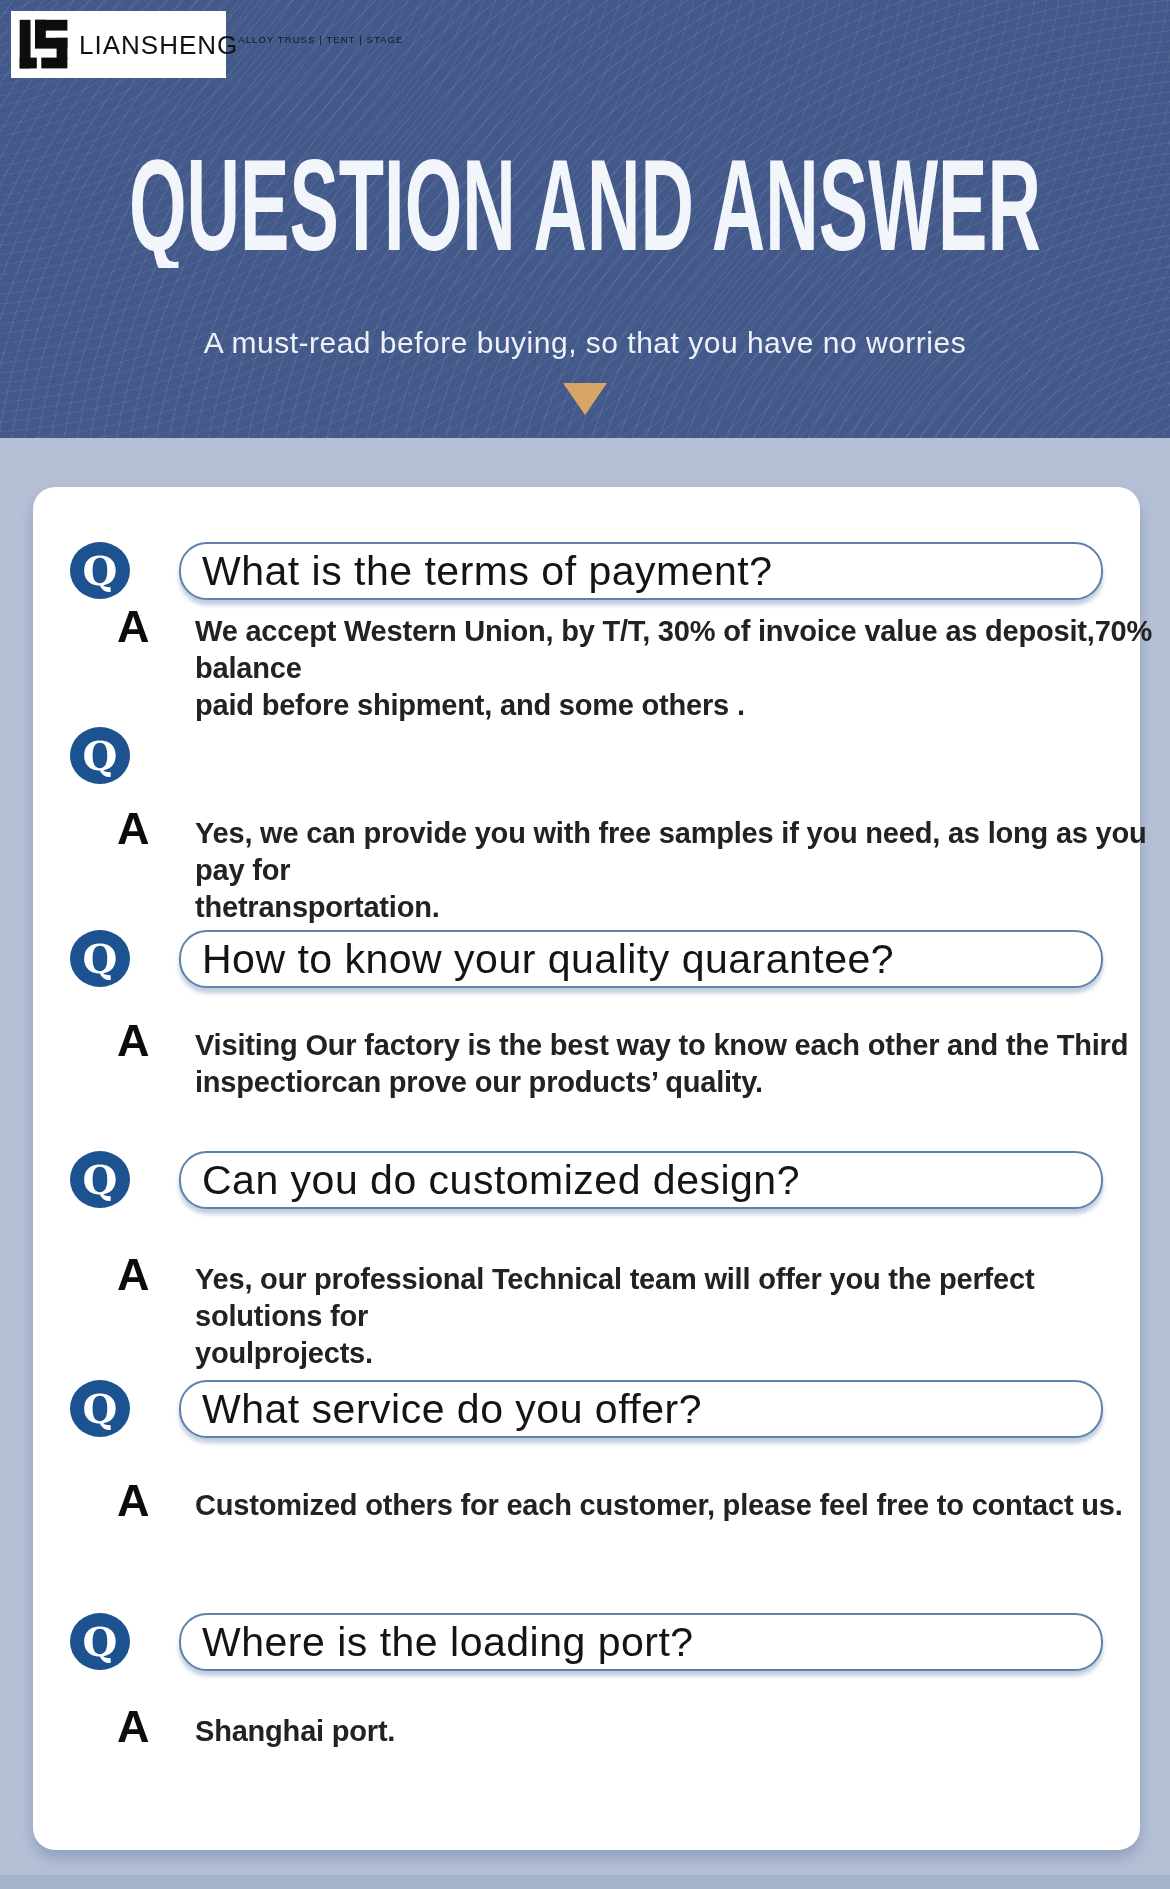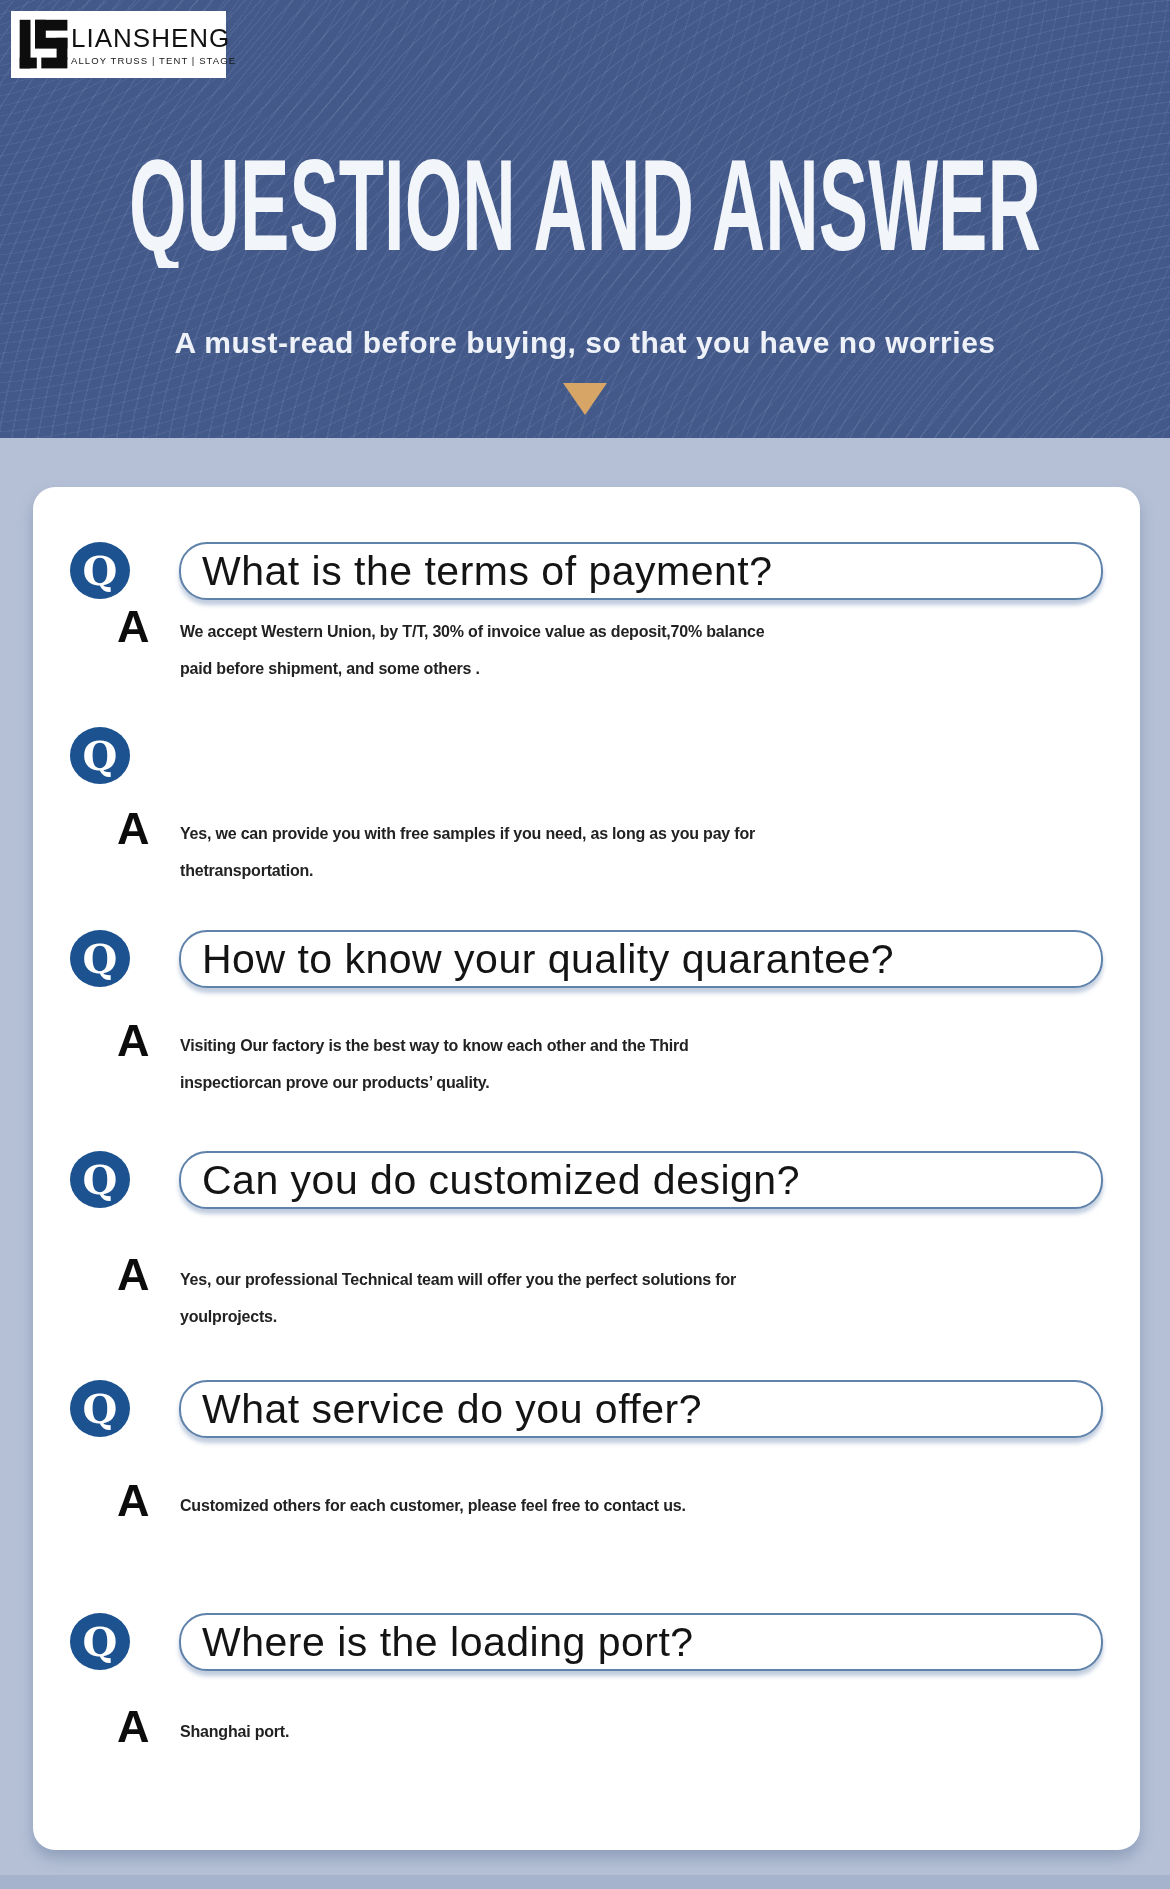--- a/index.html
+++ b/index.html
@@ -33,36 +33,36 @@
 
   
   .logo {
     position: absolute; left: 11px; top: 11px;
     width: 215px; height: 67px;
     background: #ffffff;
     display: flex; align-items: center;
     padding: 0; box-sizing: border-box;
   }
   .logo-mark { width: 54px; height: 54px; margin-left: 6px; flex: 0 0 auto; }
-  .logo-texts { display: flex; flex-direction: column; }
+  .logo-texts { margin-left: 8px; display: flex; }
   .logo-name {
     font-size: 26px; color: #111; letter-spacing: 1px;
     font-weight: normal; line-height: 28px; white-space: nowrap;
   }
   .logo-tagline {
     font-size: 9.5px; font-weight: normal; color: #171717;
     letter-spacing: 1.1px; margin-top: 3px; white-space: nowrap;
   }
 
   
   .title-svg { position: absolute; left: 129px; top: 150px; }
   .subtitle {
     position: absolute; left: 0; top: 326px; width: 1170px;
     text-align: center;
-    font-size: 30px; font-weight: bold; letter-spacing: .5px;
+    font-size: 30px; font-weight: normal; letter-spacing: .5px;
     color: #eef2f8;
   }
   .down-triangle {
     position: absolute; left: 563px; top: 383px;
     width: 0; height: 0;
     border-left: 22px solid transparent;
     border-right: 22px solid transparent;
     border-top: 32px solid #d7a565;
   }
 
@@ -98,23 +98,23 @@
     font-size: 41px; font-weight: normal; color: #141414;
     letter-spacing: .5px; white-space: nowrap;
   }
 
   .qa-a { position: absolute; left: 0; width: 1107px; }
   .a-marker {
     position: absolute; left: 84px; top: -9px;
     font-size: 45px; font-weight: bold; color: #0c0c0c; line-height: 1;
   }
   .a-text {
-    position: absolute; left: 147px; top: 0;
+    position: absolute; left: 162px; top: 0;
     width: 960px;
-    font-size: 16px; font-weight: bold; color: #222222;
+    font-size: 29px; font-weight: bold; color: #222222;
     line-height: 37px; letter-spacing: -0.2px;
     white-space: pre-line;
   }
 
   .bottom-strip {
     position: absolute; left: 0; bottom: 0;
     width: 1170px; height: 14px;
     background: #a6b3cd;
   }
 </style>

